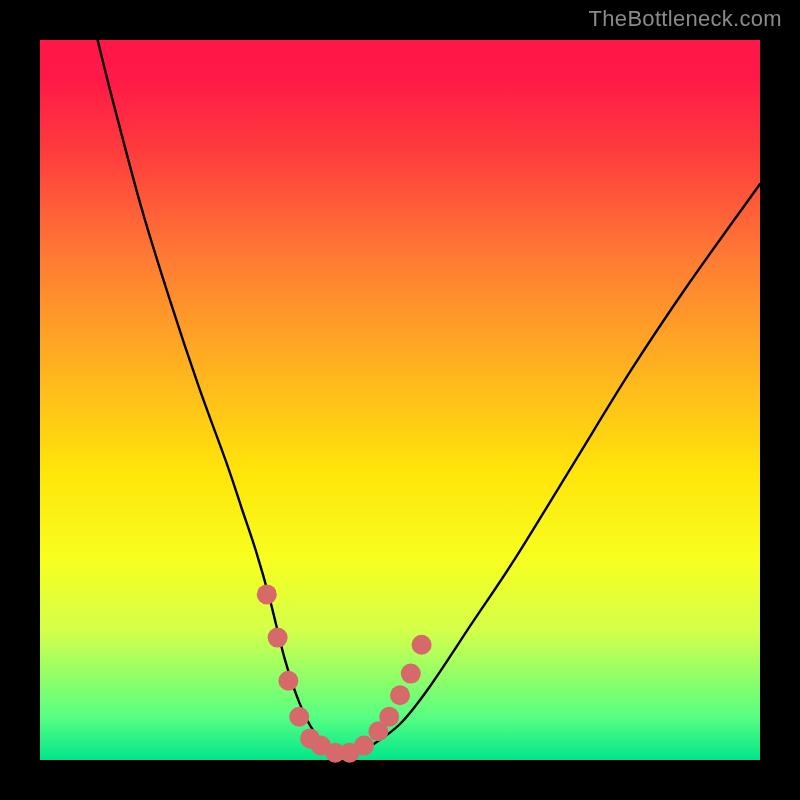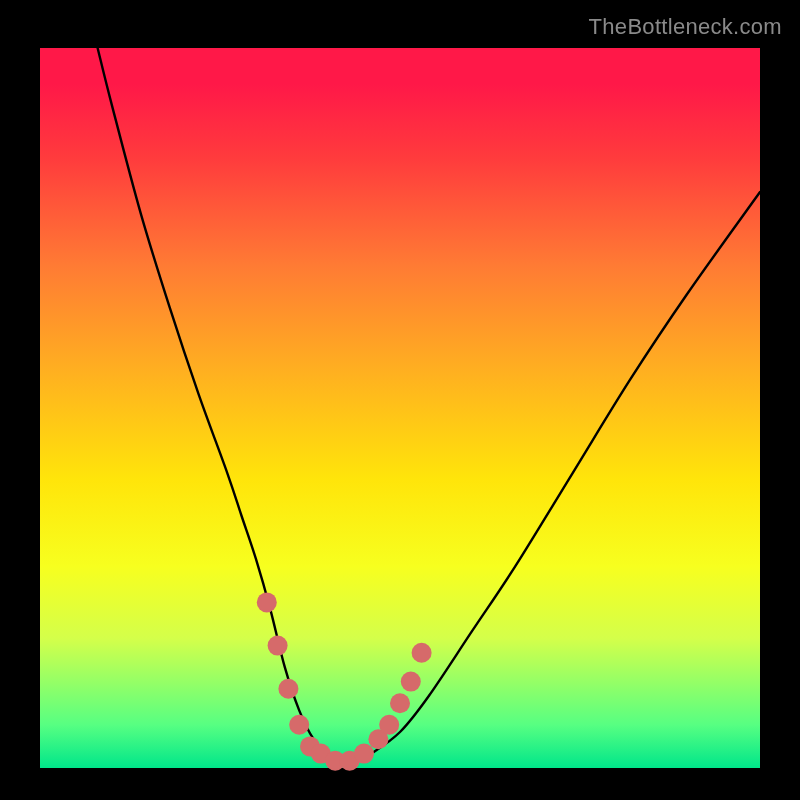--- a/index.html
+++ b/index.html
@@ -9,21 +9,20 @@
     height: 800px;
     background: #000;
     overflow: hidden;
     font-family: Arial, Helvetica, sans-serif;
   }
   .stage {
     position: relative;
     width: 800px;
     height: 640px;
     background: #000;
-    margin-top: 8px;
   }
   .plot-area {
     position: absolute;
     left: 40px;
     top: 40px;
     width: 720px;
     height: 720px;
     
     background: linear-gradient(
       to bottom,

